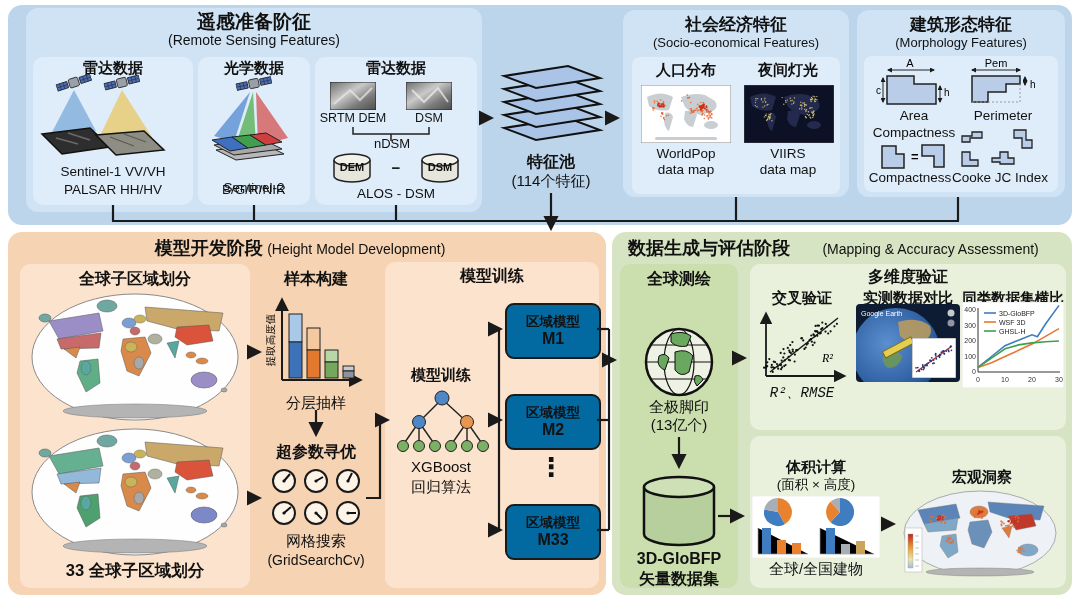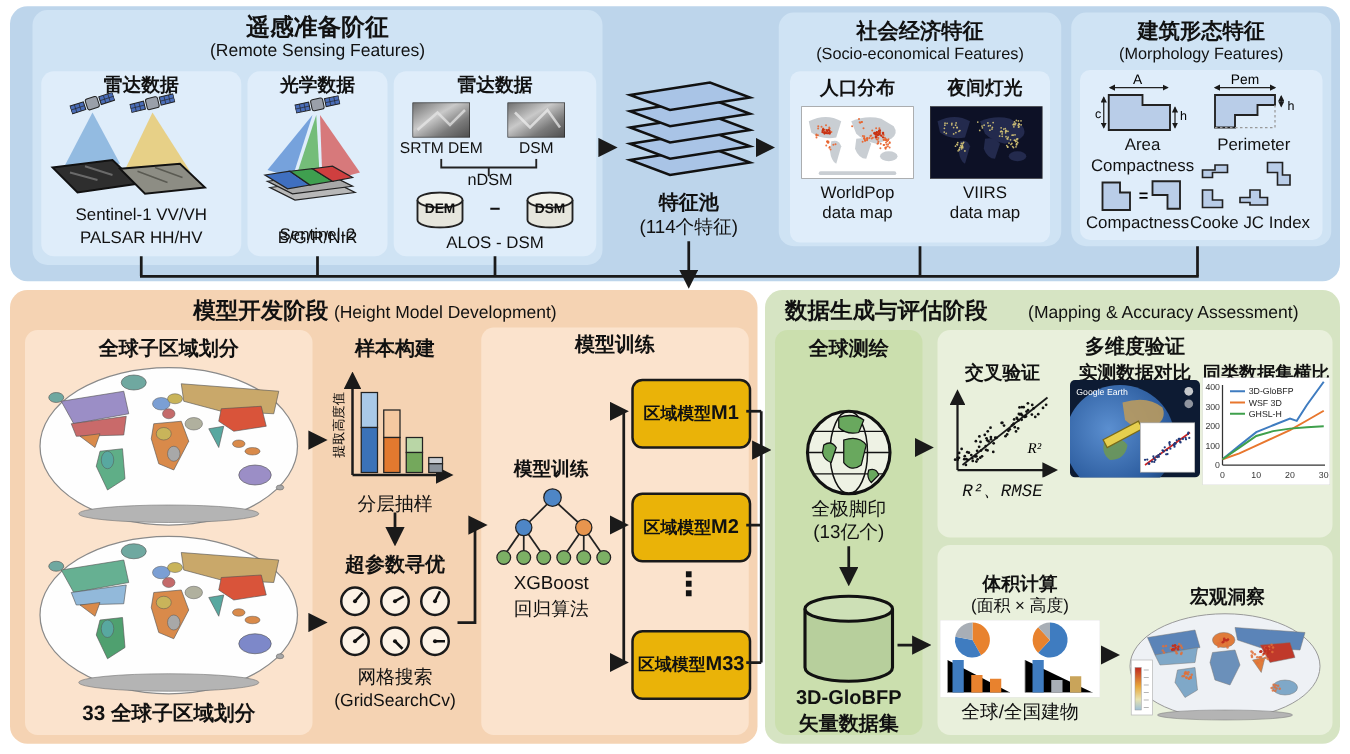--- a/index.html
+++ b/index.html
@@ -7,22 +7,22 @@
           font-family:"Liberation Sans","DejaVu Sans",sans-serif;color:#111;}
   .abs{position:absolute;}
   .panel{position:absolute;border-radius:14px;}
   .card{position:absolute;border-radius:10px;}
   .ctr{transform:translateX(-50%);text-align:center;white-space:nowrap;}
   .b{font-weight:bold;}
   .overlay{position:absolute;left:0;top:0;z-index:9;pointer-events:none;}
   svg{display:block;}
   .mapA{--cnd:#9b8ec6;--usa:#c96a6a;--aus:#9b8ec6;--sa:#5fae87;}
   .mapB{--cnd:#66b092;--usa:#92b9da;--aus:#7d88c9;--sa:#4fa06f;}
-  .mbox{position:absolute;left:505px;width:92px;height:52px;background:#eab308;border:2px solid #1a1a1a;
-        border-radius:9px;display:flex;flex-direction:row;align-items:center;justify-content:center;line-height:1.15;}
+  .mbox{position:absolute;left:505px;width:92px;height:52px;background:#0369a1;border:2px solid #1a1a1a;
+        border-radius:9px;display:flex;flex-direction:column;align-items:center;justify-content:center;line-height:1.15;}
   .gauge{fill:#fdf3e6;stroke:#1a1a1a;stroke-width:2;}
 </style>
 </head>
 <body>
 
 <div id="canvas">
 
 <svg width="0" height="0" style="position:absolute" aria-hidden="true">
   <defs>
     <marker id="ah" viewBox="0 0 10 10" markerWidth="7" markerHeight="7" refX="8" refY="5" orient="auto-start-reverse">

